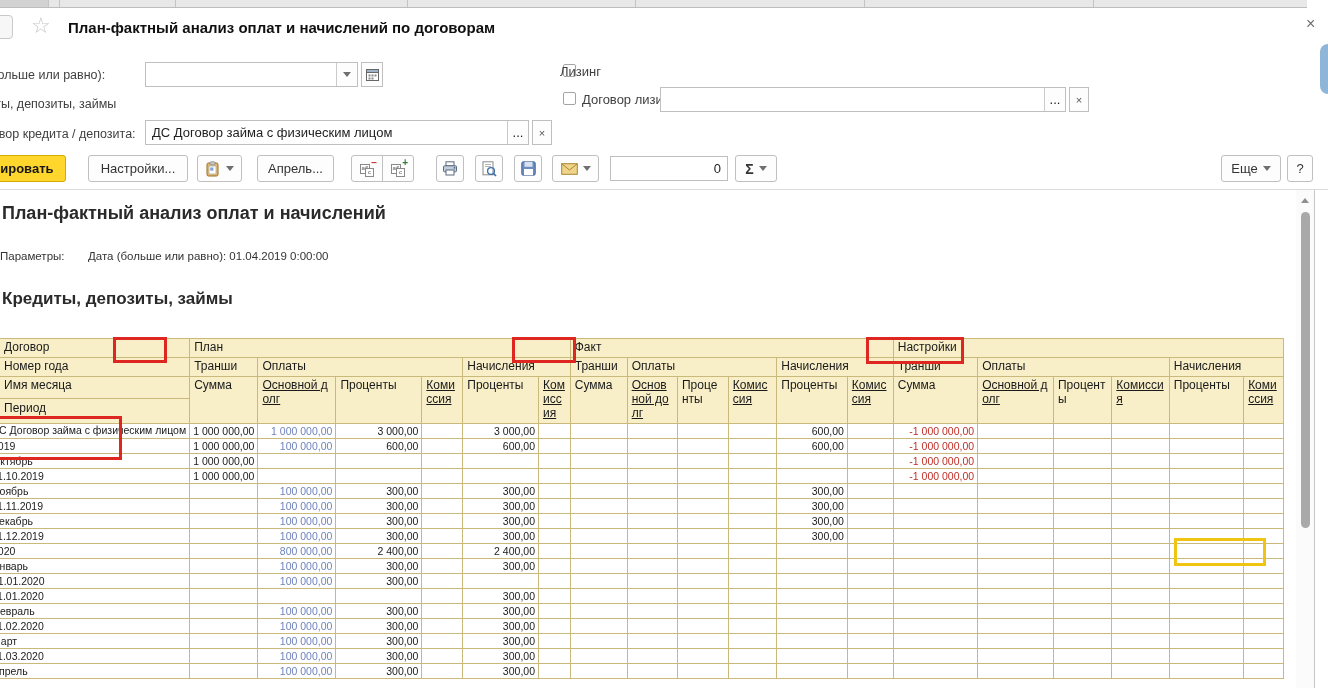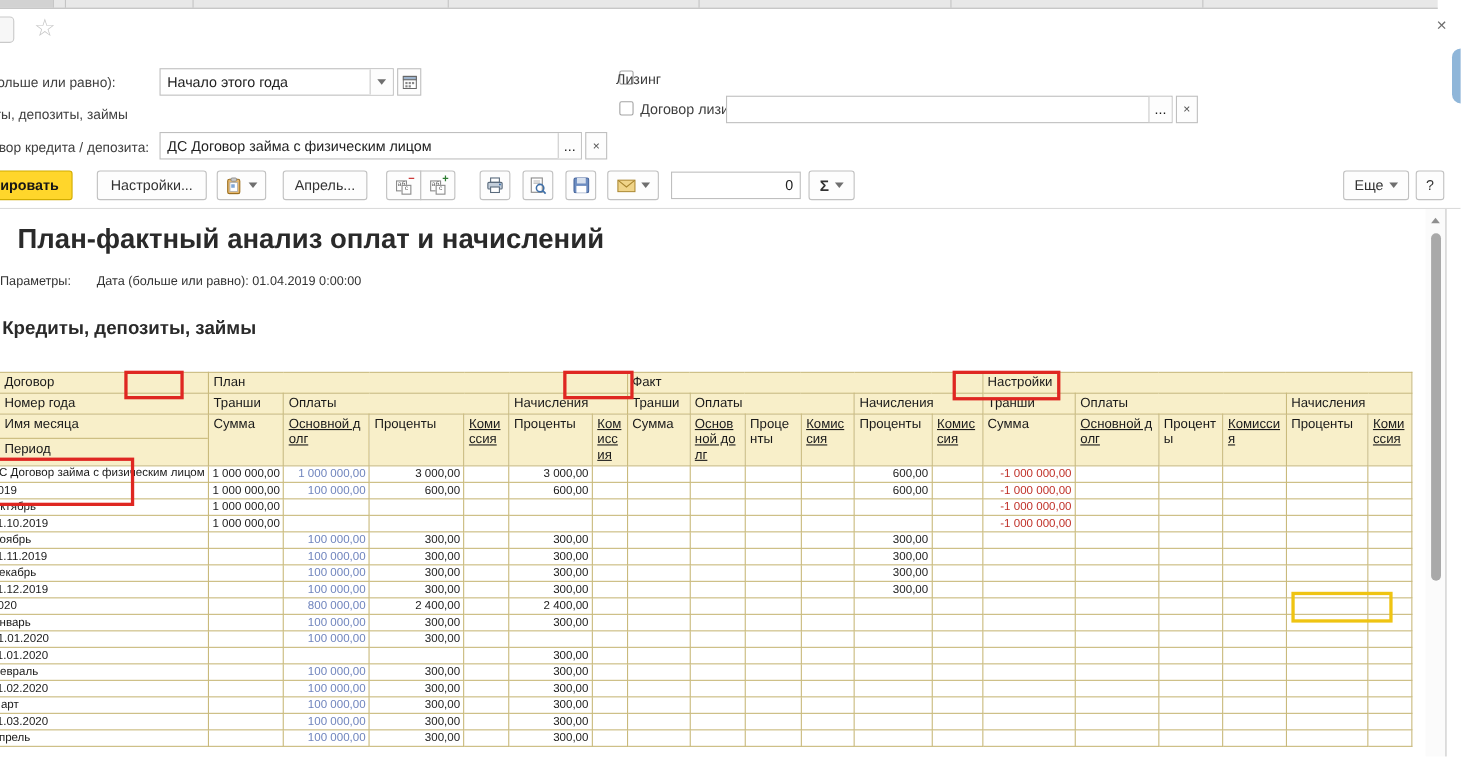--- a/index.html
+++ b/index.html
@@ -39,21 +39,21 @@
            font-size:13px;color:#222;text-align:right;padding:4px 6px 0 0;}
   .tsep{position:absolute;left:0;top:189px;width:1328px;height:1px;background:#DBDBDB;}
   .gridico{width:14px;height:13px;position:relative;}
   .gridico .sq{position:absolute;background:#fff;border:1px solid #8A8A8A;font-size:6px;line-height:7px;text-align:center;color:#555;}
   .gridico .badge{position:absolute;right:-3px;top:-4px;font-size:10px;font-weight:bold;line-height:9px;}
   .bminus{color:#C33;}
   .bplus{color:#2E7D32;}
 
   
   .report{position:absolute;left:0;top:190px;width:1296px;height:498px;overflow:hidden;background:#fff;}
-  .rtitle{position:absolute;left:16px;top:13px;font-size:25px;font-weight:bold;color:#2A2A2A;white-space:nowrap;}
+  .rtitle{position:absolute;left:2px;top:13px;font-size:18px;font-weight:bold;color:#2A2A2A;white-space:nowrap;}
   .rparamlbl{position:absolute;left:0;top:60px;font-size:11.5px;color:#333;}
   .rparamval{position:absolute;left:88px;top:60px;font-size:11.5px;color:#333;}
   .rsection{position:absolute;left:2px;top:99px;font-size:17px;font-weight:bold;color:#2A2A2A;white-space:nowrap;}
 
   table.rep{position:absolute;left:-12px;top:148px;border-collapse:collapse;table-layout:fixed;}
   table.rep th,table.rep td{border:1px solid #C9BA7C;overflow:hidden;}
   table.rep thead th{background:#F8EFC9;font-weight:normal;text-align:left;font-size:12px;color:#1a1a1a;
                      padding:1px 4px;vertical-align:top;line-height:14px;}
   th.hrow{height:16px;white-space:nowrap;}
   th.leaf{height:44px;word-break:break-all;}
@@ -96,26 +96,26 @@
     <i style="left:59px"></i>
     <i style="left:175px"></i>
     <i style="left:407px"></i>
     <i style="left:635px"></i>
     <i style="left:864px"></i>
     <i style="left:1093px"></i>
   </div>
 
   <div class="backfrag"></div>
   <div class="star">☆</div>
+  <div class="wtitle">План-фактный анализ оплат и начислений по договорам</div>
   <div class="wclose">×</div>
   <div class="bluepill"></div>
 
   <div class="flabel" style="left:-45px;top:68px">Дата (больше или равно):</div>
   <div class="fld" style="left:145px;top:62px;width:213px">
-    <div class="txt">Начало этого года</div>
     <div class="dd">
         <span class="caret"></span>
       </div>
   </div>
   <div class="sqbtn" style="left:361px;top:62px;width:22px;height:25px">
     <svg width="13" height="13" viewBox="0 0 13 13">
       <rect x="0.5" y="1.5" width="12" height="11" fill="#fff" stroke="#666"></rect>
       <rect x="0.5" y="1.5" width="12" height="3" fill="#9DB3CC" stroke="#666"></rect>
       <rect x="2.5" y="6.5" width="2" height="2" fill="#888"></rect>
         <rect x="5.5" y="6.5" width="2" height="2" fill="#888"></rect>

